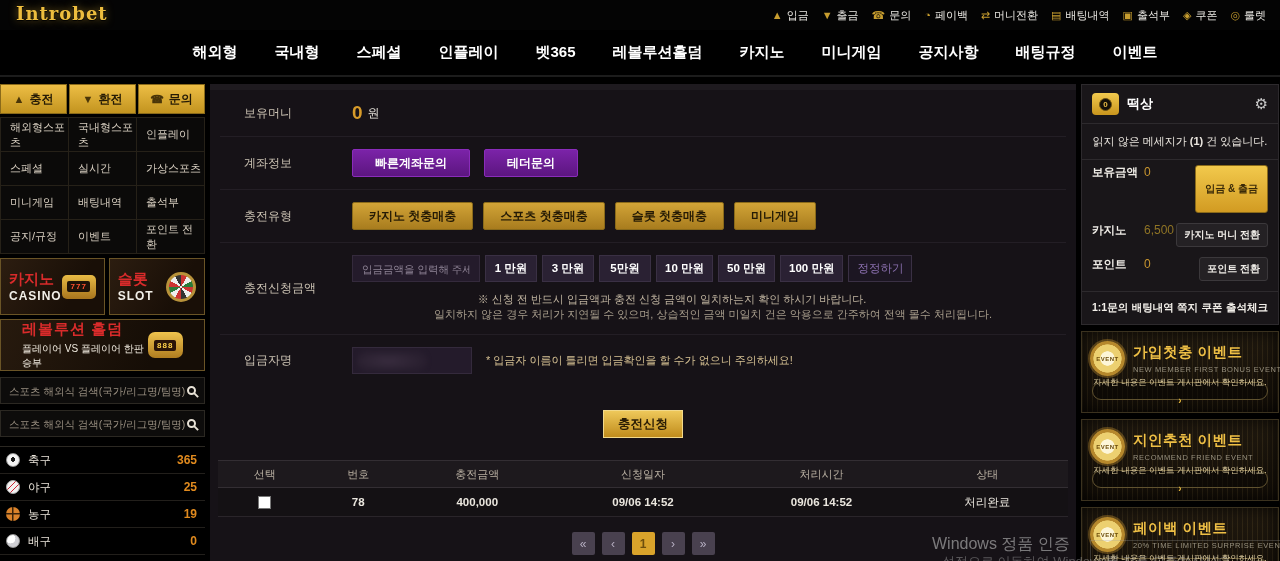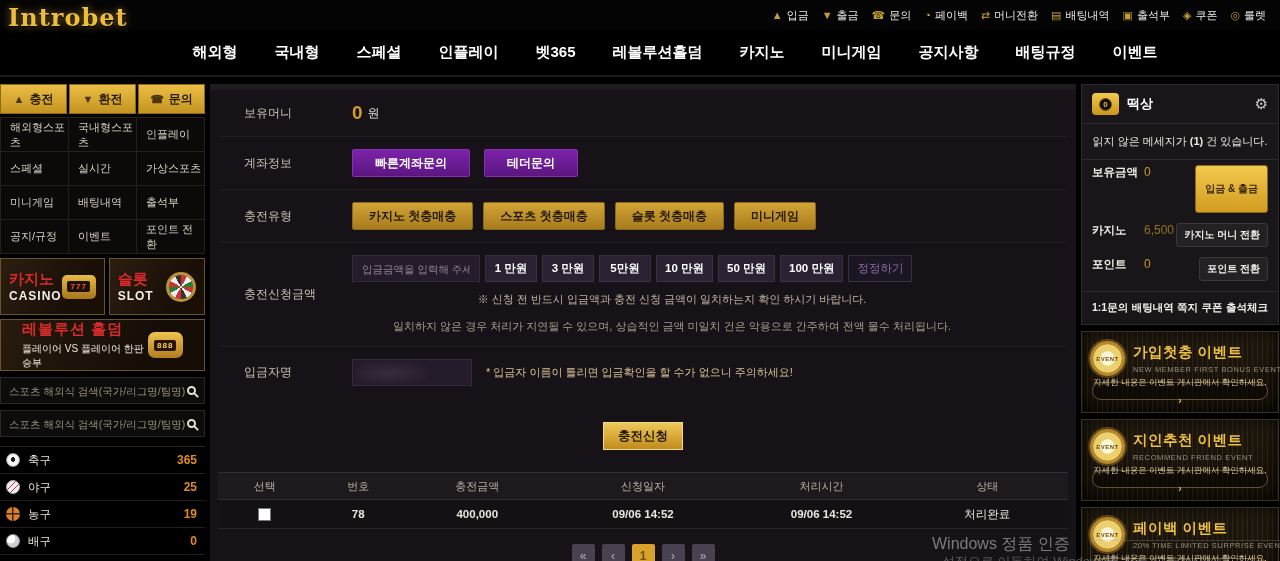--- a/index.html
+++ b/index.html
@@ -1,21 +1,21 @@
 <!DOCTYPE html>
 <html><head>
 <meta charset="utf-8">
 <style>
   * { margin:0; padding:0; box-sizing:border-box; }
   html,body { width:1280px; height:561px; }
   body { background:#000; overflow:hidden; position:relative; font-family:"Liberation Sans",sans-serif; }
 
   
   .topbar { height:30px; background:#040404; display:flex; align-items:center; justify-content:flex-end; padding-right:14px; gap:13px; }
-  .logo { position:absolute; left:8px; top:3px; font-family:"DejaVu Serif",serif; font-weight:bold; font-size:24px; color:#edbd3e; letter-spacing:1px; text-shadow:0 1px 1px #000,0 0 8px rgba(240,190,60,.55); z-index:5; }
+  .logo { position:absolute; left:16px; top:3px; font-family:"DejaVu Serif",serif; font-weight:bold; font-size:18px; color:#edbd3e; letter-spacing:1px; text-shadow:0 1px 1px #000,0 0 8px rgba(240,190,60,.55); z-index:5; }
   .tlink { display:flex; align-items:center; gap:4px; font-size:11px; color:#e9e7e2; cursor:pointer; }
   .tlink .tico { color:#c79d2f; font-size:11px; }
 
   
   .nav { height:47px; background:#000; border-bottom:2px solid #1c1c1c; display:flex; align-items:center; justify-content:center; gap:37px; padding-left:70px; }
   .nav-item { color:#fff; font-size:15px; font-weight:bold; cursor:pointer; white-space:nowrap; }
 
   
   .layout { display:flex; gap:5px; margin-top:7px; align-items:flex-start; }
 
@@ -62,21 +62,21 @@
   .balunit { color:#e8e4dc; font-size:12px; margin-left:5px; }
   .pbtn { background:linear-gradient(#7b23a8,#5c1680); color:#fff; font-size:12px; font-weight:bold; border:1px solid #8a2cba; height:28px; padding:0 22px; margin-right:14px; cursor:pointer; border-radius:2px; }
   .gtbtn { background:linear-gradient(#d2a437,#a87c1e); color:#241a05; font-size:12px; font-weight:bold; border:1px solid #8a6a1a; height:28px; padding:0 16px; margin-right:10px; cursor:pointer; border-radius:2px; }
   .amtwrap { flex:1; }
   .amtline { display:flex; align-items:center; gap:5px; }
   .amtinput { width:128px; height:27px; background:#241b2b; border:1px solid #342a3c; color:#cfc7ba; font-size:10.5px; padding:0 9px; outline:none; font-family:"Liberation Sans",sans-serif; }
   .amtinput::placeholder { color:#8f8496; }
   .abtn { min-width:52px; height:27px; background:#2a2133; border:1px solid #3a3044; color:#fff; font-size:11.5px; font-weight:bold; cursor:pointer; padding:0 8px; }
   .abtn.clear { background:#1c1622; color:#8a6fae; font-weight:normal; }
   .notice1 { margin-top:10px; text-align:center; width:640px; color:#c0b4a0; font-size:11px; }
-  .notice2 { margin-top:12px; text-align:center; width:640px; color:#a79d8c; font-size:11px; }
+  .notice2 { margin-top:0; text-align:right; width:640px; color:#a79d8c; font-size:11px; }
   .depinput { width:120px; height:27px; background:#241b2b; border:1px solid #342a3c; position:relative; overflow:hidden; margin-right:14px; }
   .depblob { position:absolute; left:4px; top:2px; width:70px; height:22px; border-radius:11px; background:radial-gradient(ellipse at 45% 50%, #382c3e 0%, #2a2030 60%, #241b2b 100%); filter:blur(2px); }
   .depnote { color:#d6c193; font-size:11px; }
   .submitbtn { display:block; margin:24px auto 22px; width:80px; height:28px; background:linear-gradient(#eec85a,#c08c1c); border:1px solid #f2d98a; color:#2a1d05; font-size:12.5px; font-weight:bold; cursor:pointer; }
   table.hist { width:calc(100% - 16px); margin:0 8px; border-collapse:collapse; }
   table.hist th { background:#1d191d; border-top:1px solid #332e33; border-bottom:1px solid #332e33; color:#b9b0a2; font-size:11px; font-weight:normal; height:27px; }
   table.hist td { background:#141114; color:#eae6de; font-size:11.5px; text-align:center; height:29px; border-bottom:1px solid #2a252a; }
   td.bold { font-weight:bold; }
   .cbx { display:inline-block; width:13px; height:13px; background:#fff; border:1px solid #777; vertical-align:middle; cursor:pointer; }
   .pager { display:flex; justify-content:center; gap:7px; margin-top:15px; }

